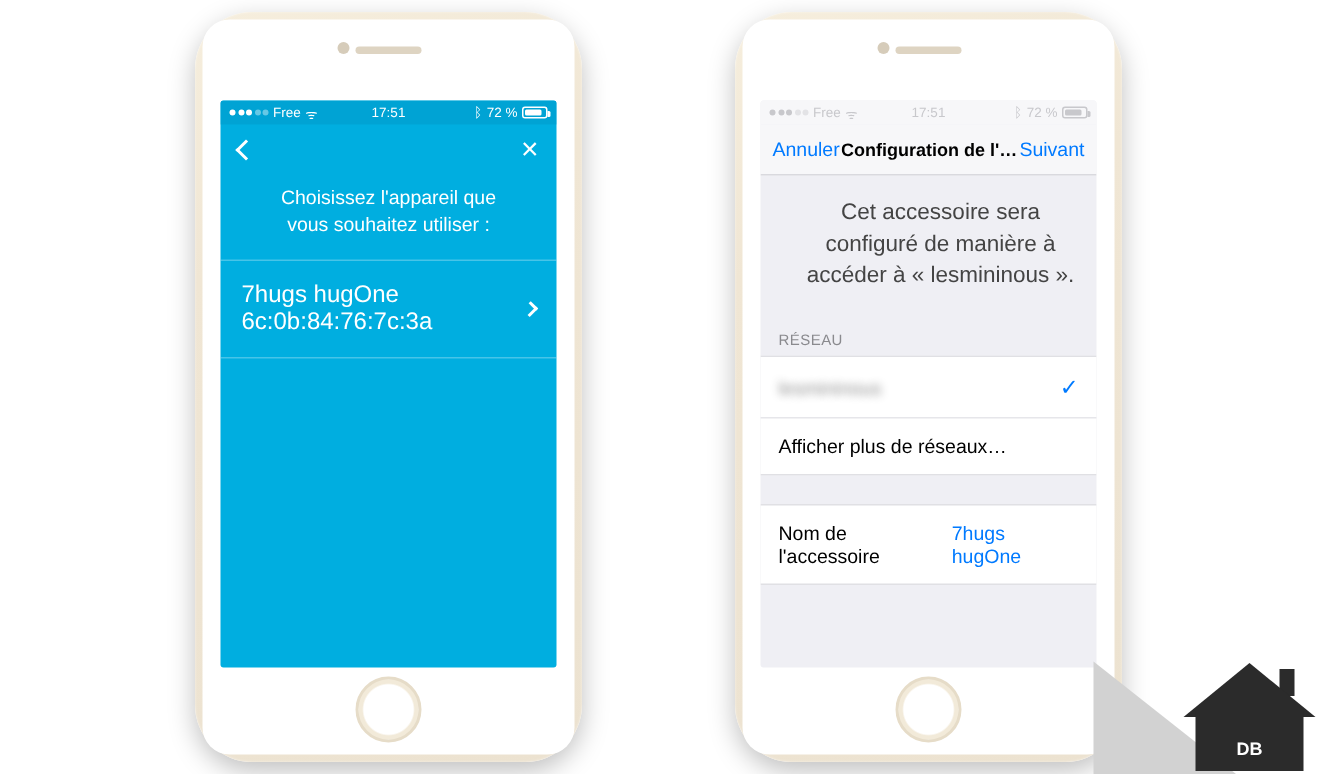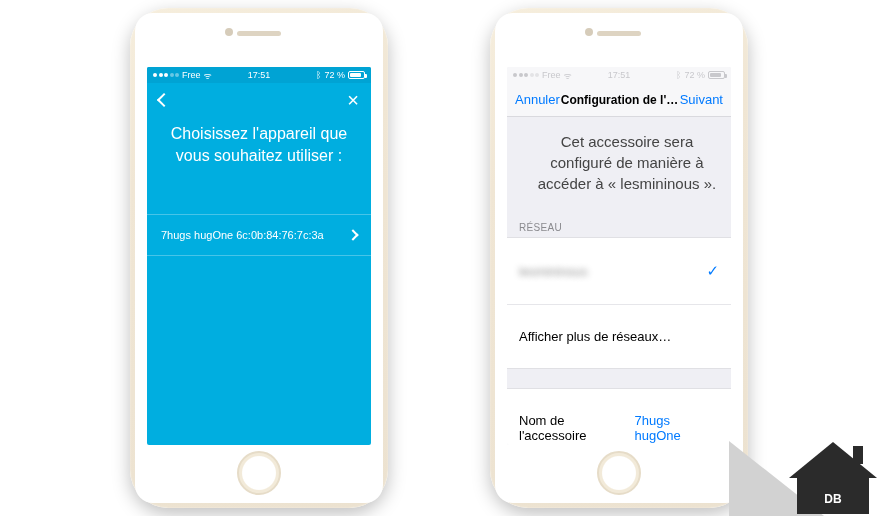--- a/index.html
+++ b/index.html
@@ -86,30 +86,29 @@
   }
   .battery::after { content:''; position:absolute; right:-3px; top:2px; width:2px; height:4px; background:#fff; border-radius:0 1px 1px 0;}
   .battery-fill { position:absolute; left:1px; top:1px; bottom:1px; background:#fff; border-radius:1px; }
   .navrow {
     display:flex; justify-content:space-between; align-items:center;
     height: 34px; padding: 0 12px;
   }
   .chev-back { width:10px;height:10px;border-left:2px solid #fff;border-bottom:2px solid #fff;transform:rotate(45deg); }
   .close-x { font-size:20px; line-height:1; }
   .instruction {
-    text-align:center; font-size:16px; font-weight:300; line-height:1.4;
+    text-align:center; font-size:13px; font-weight:300; line-height:1.4;
     padding: 6px 18px 14px;
   }
   .device-row {
     display:flex; justify-content:space-between; align-items:center;
     padding: 14px 14px;
     border-top:1px solid rgba(255,255,255,0.28);
     border-bottom:1px solid rgba(255,255,255,0.28);
-    font-size:11px;
-    margin-top:32px;
+    font-size:16px;
   }
   .chev-right { width:8px;height:8px;border-top:2px solid #fff;border-right:2px solid #fff;transform:rotate(45deg); }
 
   
   .right .screen { background:#efeff4; color:#000; }
   .right .statusbar { background:#f7f7f9; color:#c8c8cc; }
   .right .statusbar .dots span { background:#c8c8cc; }
   .right .statusbar .dots span.dim { background:#e3e3e6; }
   .right .battery { border-color:#c8c8cc; }
   .right .battery::after { background:#c8c8cc; }
@@ -128,21 +127,21 @@
     text-align:center; font-size:15px; color:#444; line-height:1.4;
     padding: 14px 14px 24px;
     margin-left: 16px;
   }
   .section-header {
     font-size:10px; color:#8a8a8e; letter-spacing:0.3px;
     padding: 4px 12px 4px; text-transform:uppercase;
   }
   .cell {
     background:#fff; border-top:1px solid #e0e0e4; border-bottom:1px solid #e0e0e4;
-    padding: 24px 12px; font-size:13px;
+    padding: 11px 12px; font-size:13px;
     display:flex; justify-content:space-between; align-items:center;
     margin-bottom:-1px;
   }
   .cell + .cell { border-top:1px solid #e6e6ea; }
   .check { color:#007aff; font-size:15px; }
   .acc-name { color:#007aff; }
   .blur-text { color:transparent; text-shadow:0 0 6px rgba(0,0,0,0.45);}
 
   
   .watermark {

